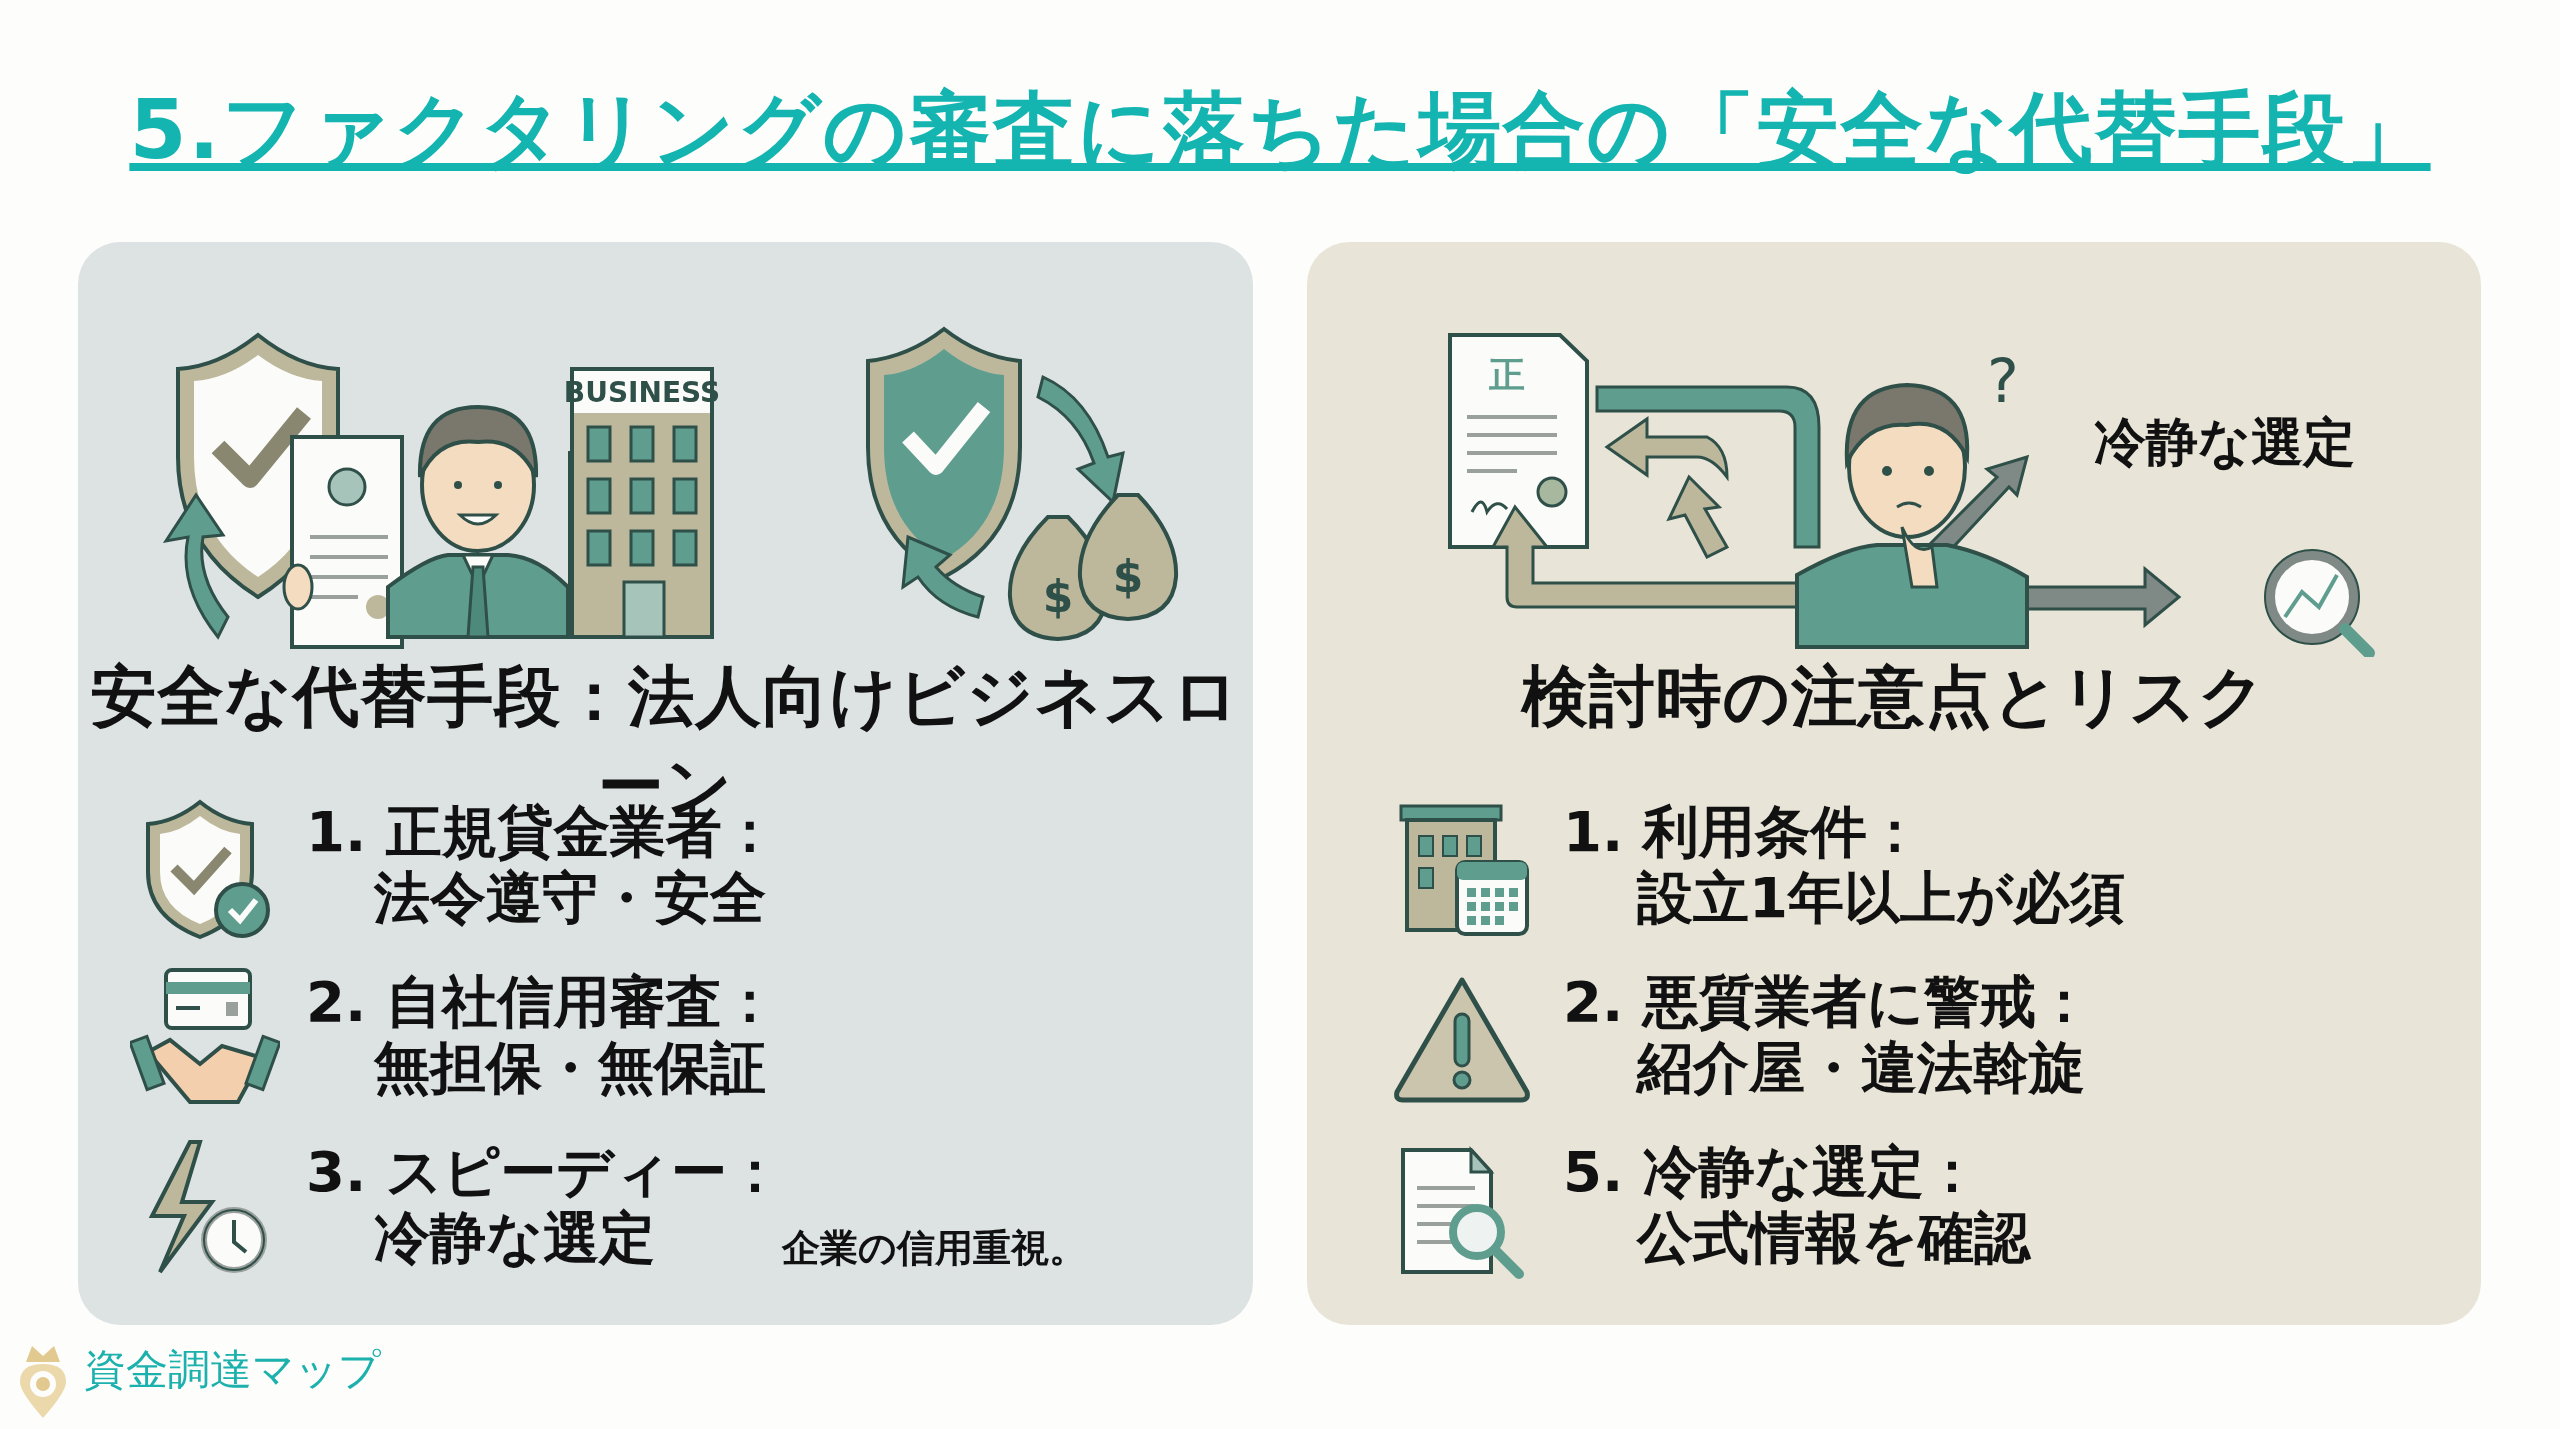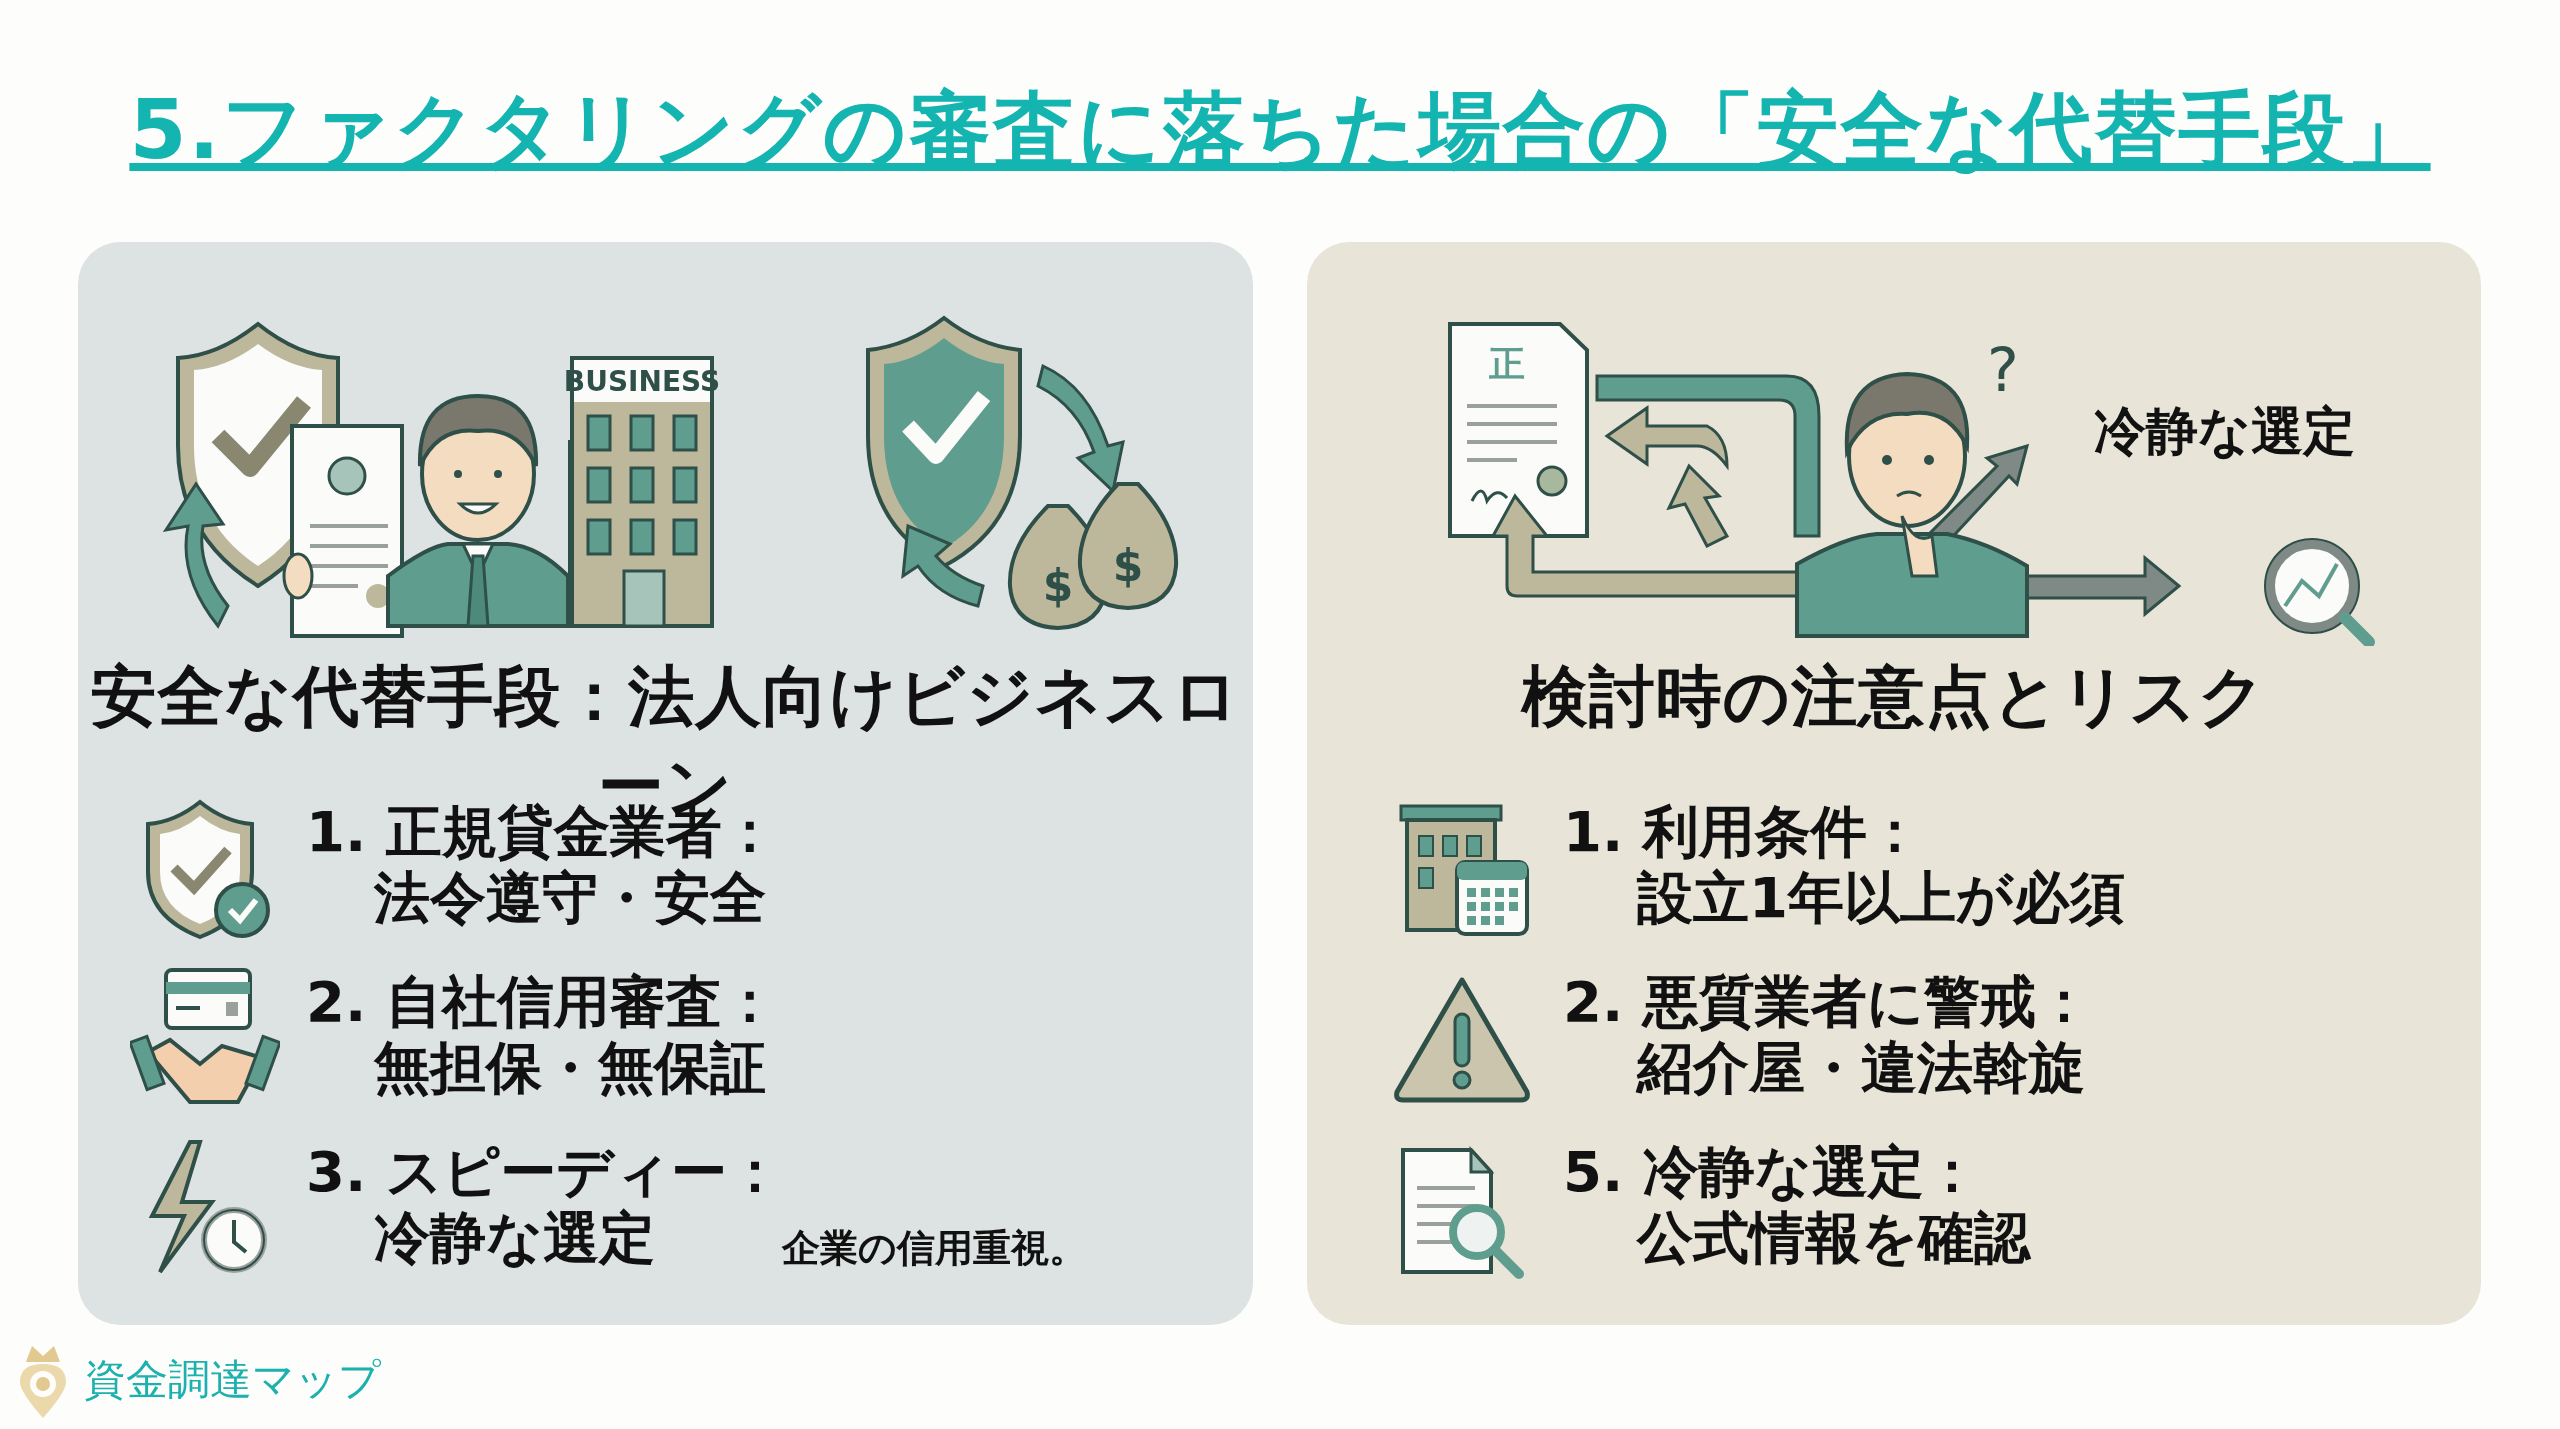--- a/index.html
+++ b/index.html
@@ -10,21 +10,21 @@
     position: absolute; left: 0; top: 80px; width: 2560px; text-align: center;
     font-size: 82px; font-weight: bold; letter-spacing: 2px; color: #14b5b0;
     line-height: 100px;
     text-decoration: underline;
   }
 
   .panel { position: absolute; top: 242px; height: 1083px; border-radius: 42px; }
   .panel.left { left: 78px; width: 1175px; background: #dde2e3; }
   .panel.right { left: 1307px; width: 1174px; background: #e8e5d8; }
 
-  .illus { position: absolute; left: 0; top: 4px; width: 100%; height: 400px; }
+  .illus { position: absolute; left: 0; top: 15px; width: 100%; height: 400px; }
   .illus svg { width: 100%; height: 100%; }
 
   .heading {
     position: absolute; top: 410px; left: 0; width: 100%; text-align: center;
     font-size: 66px; font-weight: bold; line-height: 90px; letter-spacing: 1px;
   }
 
   .list { position: absolute; top: 540px; left: 0; width: 100%; }
   .item { position: absolute; left: 0; height: 170px; width: 100%; }
   .item .icon { position: absolute; left: 52px; top: 10px; width: 150px; height: 150px; }
@@ -39,21 +39,21 @@
   }
 
   .right .item .icon { left: 80px; }
   .right .item .line1 { left: 256px; }
   .right .item .line2 { left: 330px; }
 
   .illus-label {
     position: absolute; left: 787px; top: 150px; font-size: 52px; font-weight: bold; line-height: 70px;
   }
 
-  .brand { position: absolute; left: 14px; top: 1340px; height: 80px; display: flex; align-items: center; gap: 12px; }
+  .brand { position: absolute; left: 14px; top: 1340px; height: 80px; display: flex; gap: 12px; }
   .brand .logo { width: 58px; height: 80px; }
   .brand .name { font-size: 42px; color: #1cb1ad; line-height: 60px; }
 </style>
 </head>
 <body>
 
 <div class="title">5.ファクタリングの審査に落ちた場合の「安全な代替手段」</div>
 
 <section class="panel left">
   <div class="illus">

